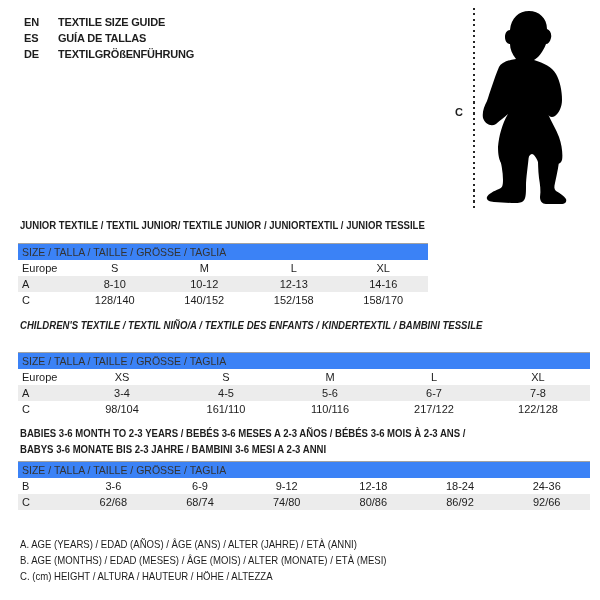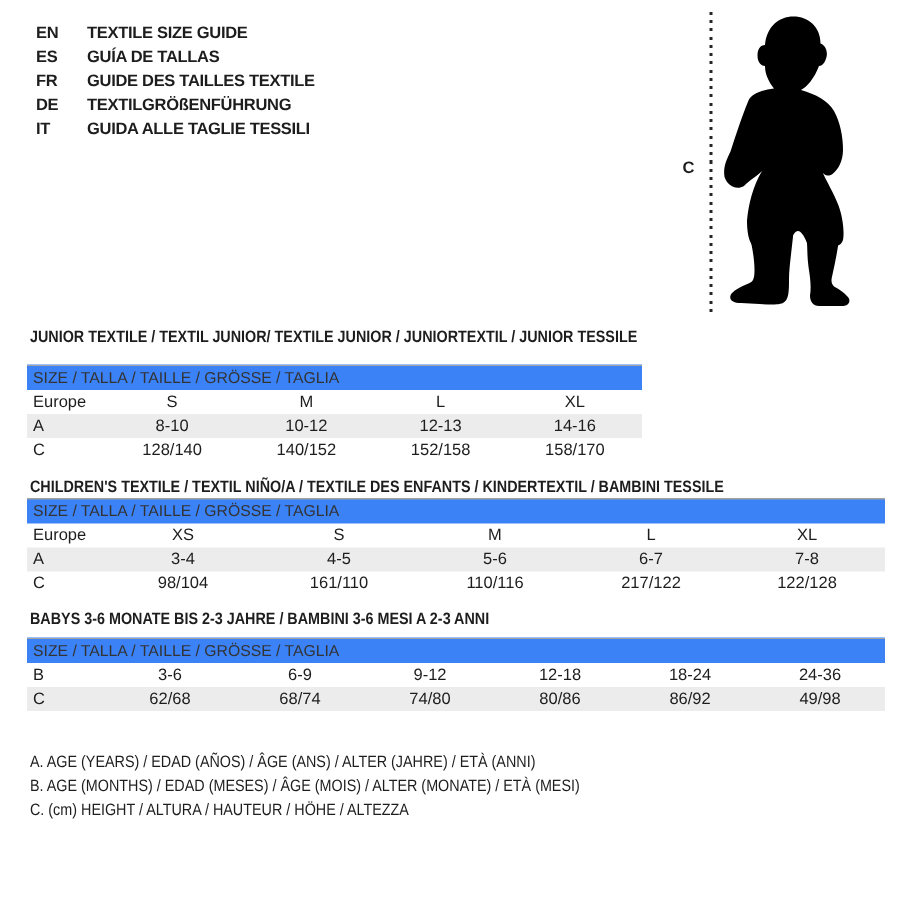--- a/index.html
+++ b/index.html
@@ -21,21 +21,21 @@
   }
   .measure-c{position:absolute;left:455px;top:106px;font-size:11px;font-weight:bold;}
   .baby-wrap{position:absolute;left:482px;top:8px;width:110px;height:200px;}
   
   .content{position:absolute;top:212px;left:0;width:600px;}
   .sec-title{
     margin-left:20px;font-size:11px;font-weight:bold;line-height:14px;white-space:nowrap;
   }
   .cond{display:inline-block;transform:scaleX(0.87);transform-origin:0 50%;white-space:nowrap;}
   .title-junior{margin-top:6px;margin-bottom:11px;}
-  .title-children{margin-top:10px;}
+  .title-children{margin-top:10px;margin-bottom:20px;font-style:italic;}
   .title-babies{margin-top:8px;margin-bottom:4px;line-height:16px;}
   .tbl{margin-left:18px;}
   .tbl-junior{width:410px;}
   .tbl-wide{width:572px;}
   .tbl-head{
     height:17px;background:#3b82f6;display:flex;align-items:center;
     padding-left:4px;box-sizing:border-box;font-size:10.5px;color:#333333;
     box-shadow:inset 0 1px 0 #a2a2a2;white-space:nowrap;
   }
   .trow{display:flex;height:16px;align-items:center;font-size:11px;}
@@ -53,30 +53,22 @@
   <div class="lang-list">
     <div class="lang-row">
       <span class="lang-code">EN</span>
       <span class="lang-title">TEXTILE SIZE GUIDE</span>
     </div>
     <div class="lang-row">
       <span class="lang-code">ES</span>
       <span class="lang-title">GUÍA DE TALLAS</span>
     </div>
     <div class="lang-row">
-      <span class="lang-code">FR</span>
-      <span class="lang-title">GUIDE DES TAILLES TEXTILE</span>
-    </div>
-    <div class="lang-row">
       <span class="lang-code">DE</span>
       <span class="lang-title">TEXTILGRÖßENFÜHRUNG</span>
-    </div>
-    <div class="lang-row">
-      <span class="lang-code">IT</span>
-      <span class="lang-title">GUIDA ALLE TAGLIE TESSILI</span>
     </div>
   </div>
 
   <div class="dotted-line"></div>
   <div class="measure-c">C</div>
 
   <div class="baby-wrap">
     <svg width="110" height="200" viewBox="0 0 110 200">
       <g fill="#000000">
         <path d="M47,3 C57,3 65,10 65,21 C68,22 70,26 69,30 C68,34 66,36 64,36
@@ -154,41 +146,42 @@
       <span class="lbl">C</span>
       <span class="cell">98/104</span>
       <span class="cell">161/110</span>
       <span class="cell">110/116</span>
       <span class="cell">217/122</span>
       <span class="cell">122/128</span>
     </div>
   </div>
 
   <div class="sec-title title-babies">
+    <div><span class="cond">BABIES 3-6 MONTH TO 2-3 YEARS / BEBÉS 3-6 MESES A 2-3 AÑOS / BÉBÉS 3-6 MOIS À 2-3 ANS /</span></div>
     <div><span class="cond">BABYS 3-6 MONATE BIS 2-3 JAHRE / BAMBINI 3-6 MESI A 2-3 ANNI</span></div>
   </div>
   <div class="tbl tbl-wide">
     <div class="tbl-head">SIZE / TALLA / TAILLE / GRÖSSE / TAGLIA</div>
     <div class="trow">
       <span class="lbl">B</span>
       <span class="cell">3-6</span>
       <span class="cell">6-9</span>
       <span class="cell">9-12</span>
       <span class="cell">12-18</span>
       <span class="cell">18-24</span>
       <span class="cell">24-36</span>
     </div>
     <div class="trow shaded">
       <span class="lbl">C</span>
       <span class="cell">62/68</span>
       <span class="cell">68/74</span>
       <span class="cell">74/80</span>
       <span class="cell">80/86</span>
       <span class="cell">86/92</span>
-      <span class="cell">49/98</span>
+      <span class="cell">92/66</span>
     </div>
   </div>
 
   <div class="notes">
     <div class="note-line"><span class="cond">A. AGE (YEARS) / EDAD (AÑOS) / ÂGE (ANS) / ALTER (JAHRE) / ETÀ (ANNI)</span></div>
     <div class="note-line"><span class="cond">B. AGE (MONTHS) / EDAD (MESES) / ÂGE (MOIS) / ALTER (MONATE) / ETÀ (MESI)</span></div>
     <div class="note-line"><span class="cond">C. (cm) HEIGHT / ALTURA / HAUTEUR / HÖHE / ALTEZZA</span></div>
   </div>
 
 </div>

